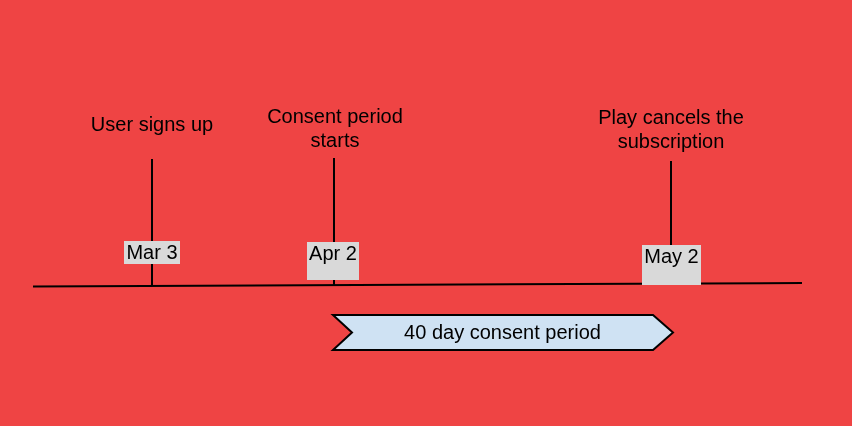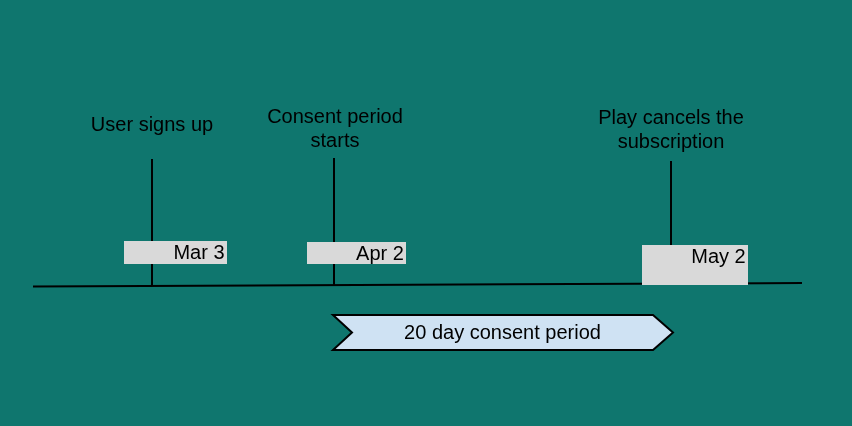--- a/index.html
+++ b/index.html
@@ -4,21 +4,21 @@
 <style>
   html, body {
     margin: 0;
     padding: 0;
     background: #ffffff;
   }
   .canvas {
     position: relative;
     width: 852px;
     height: 426px;
-    background: #0f766e;
+    background: #ef4444;
     font-family: "Liberation Sans", "DejaVu Sans", sans-serif;
     color: #000000;
     overflow: hidden;
   }
   .gfx {
     position: absolute;
     left: 0;
     top: 0;
     z-index: 1;
   }
@@ -30,21 +30,20 @@
     text-align: center;
     white-space: pre-line;
     z-index: 2;
   }
   .date-badge {
     position: absolute;
     background: #d9d9d9;
     font-size: 20px;
     text-align: center;
     z-index: 2;
-    padding-left: 47px;
   }
   .banner-label {
     position: absolute;
     font-size: 20px;
     text-align: center;
     z-index: 2;
   }
 </style>
 </head>
 <body>
@@ -62,18 +61,18 @@
     <polygon points="333,315 653,315 673,332.5 653,350 333,350 352,332.5" stroke="#000000" stroke-width="2" stroke-linejoin="miter" fill="#cfe2f3"></polygon>
   </svg>
 
   <div class="title" style="left:152px; top:112px;">User signs up</div>
   <div class="title" style="left:671px; top:105px;">Play cancels the
 subscription</div>
   <div class="title" style="left:335px; top:104px;">Consent period
 starts</div>
 
   <div class="date-badge" style="left:124px; top:241px; width:56px; height:23px; line-height:23px;">Mar 3</div>
-  <div class="date-badge" style="left:307px; top:242px; width:52px; height:22px; line-height:22px;">Apr 2</div>
+  <div class="date-badge" style="left:307px; top:242px; width:52px; height:38px; line-height:22px;">Apr 2</div>
   <div class="date-badge" style="left:642px; top:245px; width:59px; height:40px; line-height:23px;">May 2</div>
 
-  <div class="banner-label" style="left:352px; top:315px; width:301px; height:35px; line-height:35px;">20 day consent period</div>
+  <div class="banner-label" style="left:352px; top:315px; width:301px; height:35px; line-height:35px;">40 day consent period</div>
 
 </div>
 
 </body></html>

